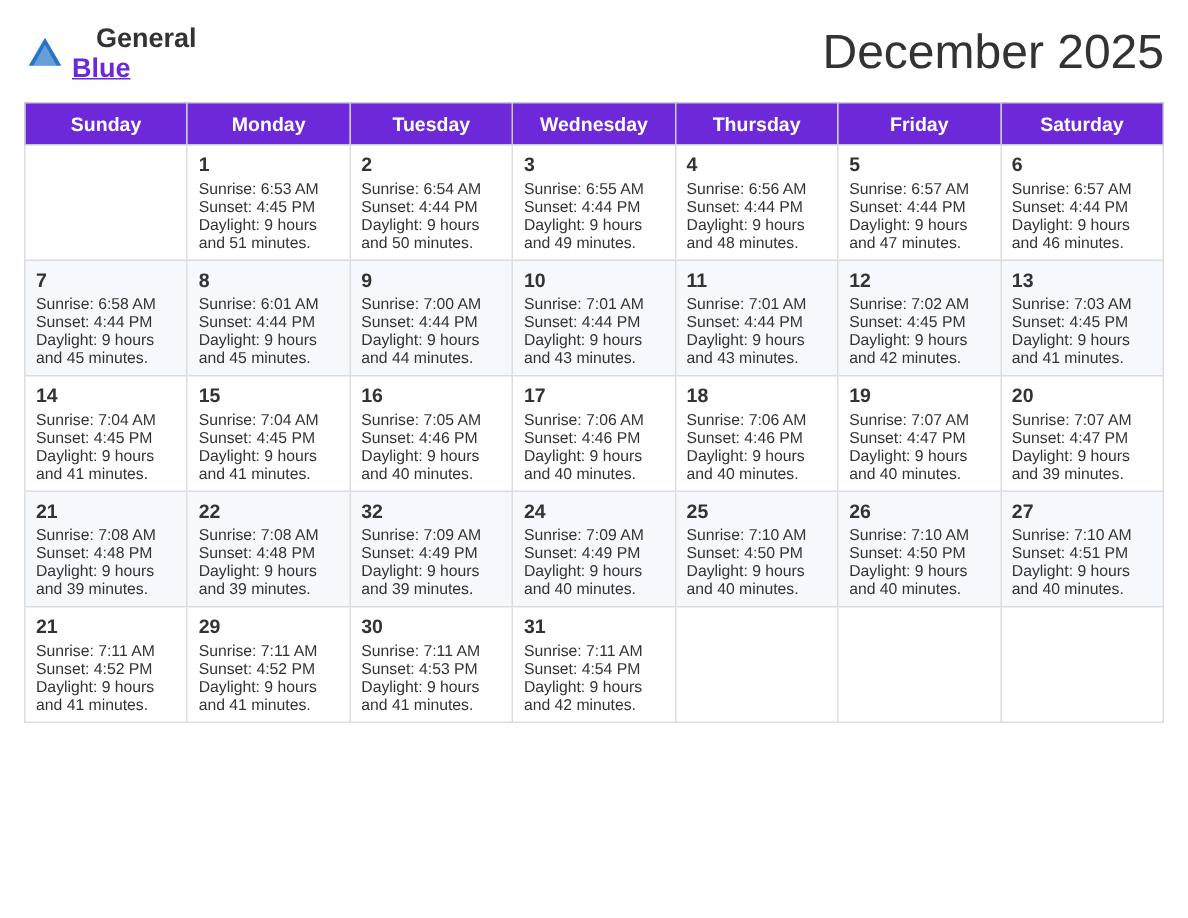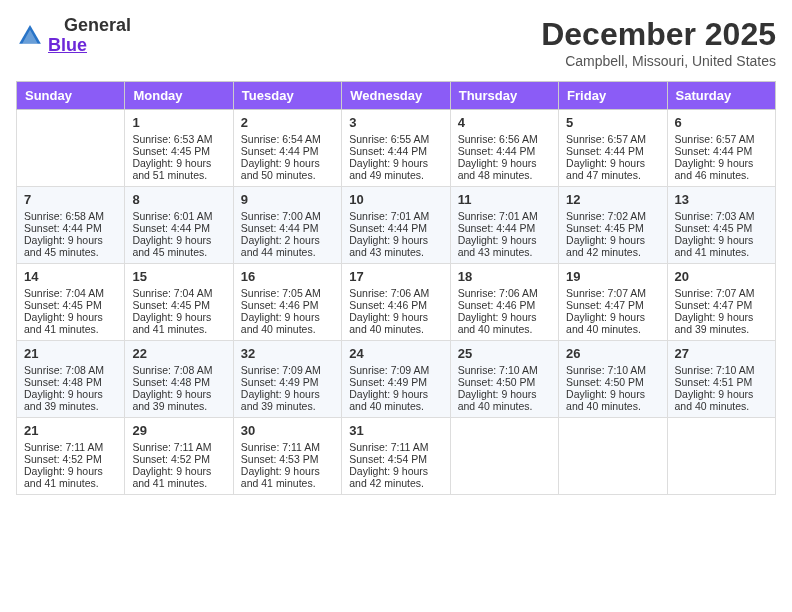--- a/index.html
+++ b/index.html
@@ -30,36 +30,36 @@
     .logo-blue { color: #6d28d9; text-decoration: underline; }
     .logo-icon {
       width: 28px;
       height: 28px;
     }
     .title-block {
       text-align: right;
     }
     .month-year {
       font-size: 32px;
-      font-weight: bold;
+      font-weight: normal;
       color: #333;
     }
     .location {
       font-size: 14px;
       color: #555;
     }
     .calendar {
       width: 100%;
       border-collapse: collapse;
       border: 1px solid #ccc;
     }
     .calendar th {
-      background-color: #8b5cf6;
+      background-color: #6d28d9;
       color: #fff;
-      text-align: left;
+      text-align: center;
       padding: 6px 8px;
       font-size: 13px;
       font-weight: bold;
       border: 1px solid #ccc;
     }
     .calendar td {
       vertical-align: top;
       border: 1px solid #ddd;
       padding: 5px 7px;
       width: 108px;
@@ -90,21 +90,20 @@
       <polygon points="18,4 32,28 4,28" fill="#2874c8"></polygon>
       <polygon points="18,10 28,28 8,28" fill="#fff" opacity="0.3"></polygon>
     </svg>
     <div class="logo-text">
       <span class="logo-general">General</span><br>
       <span class="logo-blue">Blue</span>
     </div>
   </div>
   <div class="title-block">
     <div class="month-year">December 2025</div>
-    <div class="location">Campbell, Missouri, United States</div>
   </div>
 </div>
 
 <table class="calendar">
   <thead>
     <tr>
     <th>Sunday</th>
         <th>Monday</th>
         <th>Tuesday</th>
         <th>Wednesday</th>
@@ -163,21 +162,21 @@
         <td>
           <span class="day-num">8</span>
           <div>Sunrise: 6:01 AM</div>
           <div>Sunset: 4:44 PM</div>
           <div>Daylight: 9 hours and 45 minutes.</div>
         </td>
         <td>
           <span class="day-num">9</span>
           <div>Sunrise: 7:00 AM</div>
           <div>Sunset: 4:44 PM</div>
-          <div>Daylight: 2 hours and 44 minutes.</div>
+          <div>Daylight: 9 hours and 44 minutes.</div>
         </td>
         <td>
           <span class="day-num">10</span>
           <div>Sunrise: 7:01 AM</div>
           <div>Sunset: 4:44 PM</div>
           <div>Daylight: 9 hours and 43 minutes.</div>
         </td>
         <td>
           <span class="day-num">11</span>
           <div>Sunrise: 7:01 AM</div>

